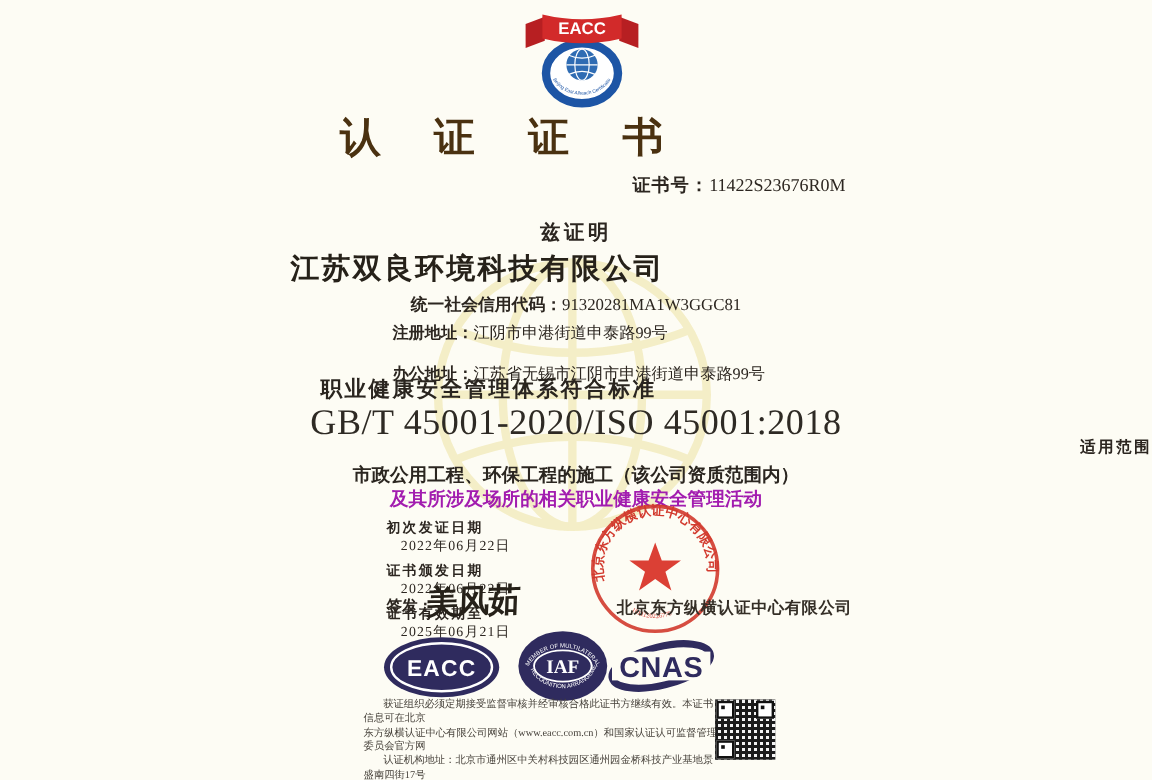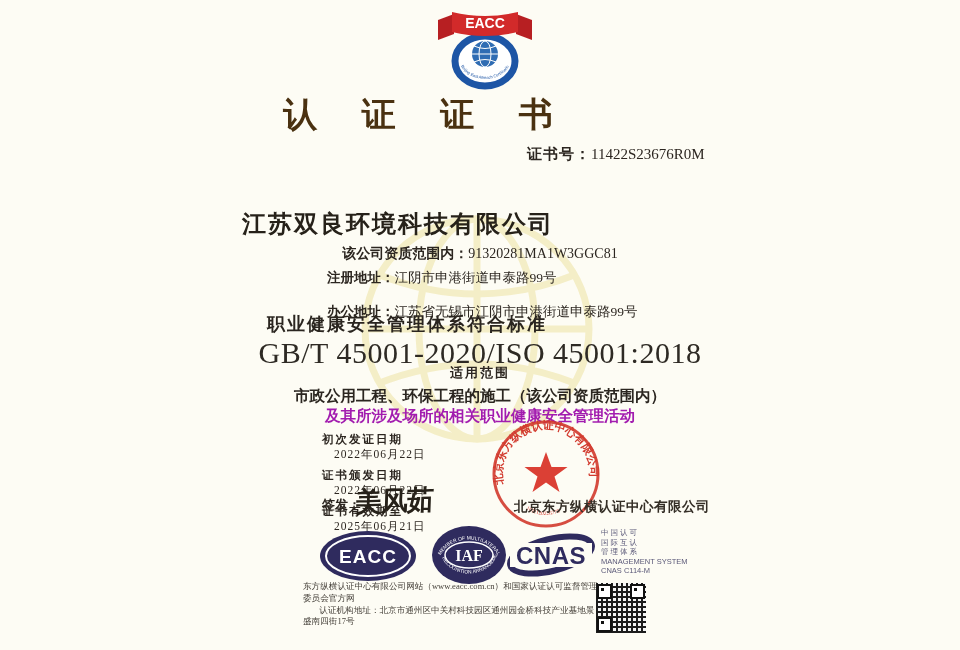--- a/index.html
+++ b/index.html
@@ -40,21 +40,21 @@
 
   .addr{left:327px;font-size:13.5px;color:#2c2620;}
   .addr .lbl{font-weight:bold;}
   .addr1{top:269px;}
   .addr2{top:287px;margin-top:16px;}
 
   .standard{left:0;top:312px;width:814px;text-align:center;
     font-size:18px;font-weight:bold;letter-spacing:2px;color:#2a251f;}
   .stdcode{left:0;top:336px;width:960px;text-align:center;
     font-size:30px;color:#2e2a24;letter-spacing:.5px;}
-  .scopehead{left:0;top:364px;width:960px;text-align:center;
+  .scopehead{left:0;top:364px;width:960px;text-align:right;
     font-size:13px;font-weight:bold;letter-spacing:2px;color:#2c2620;}
   .scope1{left:0;top:386px;width:960px;text-align:center;
     font-size:15.5px;font-weight:bold;color:#2b2620;}
   .scope2{left:0;top:406px;width:960px;text-align:center;
     font-size:15.5px;font-weight:bold;color:#a21caf;}
 
   .dates{left:322px;top:432px;font-size:11.5px;color:#2c2620;}
   .dates .row{display:flex;margin-bottom:6px;flex-direction:column;}
   .dates .dl{font-weight:bold;letter-spacing:2px;width:88px;}
   .dates .dv{margin-left:12px;letter-spacing:1px;}
@@ -131,25 +131,26 @@
     <path d="M24 6 Q57 14 90 6 L90 26 Q57 34 24 26 Z" fill="#d22a2a"></path>
     <text x="57" y="22" text-anchor="middle" font-size="14" font-weight="bold" fill="#ffffff" font-family="Liberation Sans,sans-serif">EACC</text>
   </svg>
 
   <div class="abs title">认 证 证 书</div>
 
   <div class="abs certno">
     <span class="lbl">证书号：</span><span>11422S23676R0M</span>
   </div>
 
+  <div class="abs certify">兹证明</div>
 
   <div class="abs company">江苏双良环境科技有限公司</div>
 
   <div class="abs creditcode">
-    <span class="lbl">该公司资质范围内：</span><span>91320281MA1W3GGC81</span>
+    <span class="lbl">统一社会信用代码：</span><span>91320281MA1W3GGC81</span>
   </div>
 
   <div class="abs addr addr1">
     <span class="lbl">注册地址：</span><span>江阴市申港街道申泰路99号</span>
   </div>
   <div class="abs addr addr2">
     <span class="lbl">办公地址：</span><span>江苏省无锡市江阴市申港街道申泰路99号</span>
   </div>
 
   <div class="abs standard">职业健康安全管理体系符合标准</div>
@@ -216,29 +217,23 @@
   </svg>
 
   <svg class="abs logo-cnas" width="94" height="48" viewBox="0 0 94 48">
     <g transform="rotate(-14 47 24)">
       <ellipse cx="47" cy="24" rx="42" ry="16" fill="none" stroke="#2f2b5e" stroke-width="6"></ellipse>
     </g>
     <rect x="6" y="12" width="82" height="24" fill="#fdfcf4"></rect>
     <text x="47" y="33" text-anchor="middle" font-size="24" font-weight="bold" fill="#2f2b5e" font-family="Liberation Sans,sans-serif" letter-spacing="0.5">CNAS</text>
   </svg>
 
-  <div class="abs cnas-text">
-    <div class="cn">中国认可</div>
-    <div class="cn">国际互认</div>
-    <div class="cn">管理体系</div>
-    <div>MANAGEMENT SYSTEM</div>
-    <div>CNAS C114-M</div>
-  </div>
 
   <div class="abs footnote">
+    <div class="ind">获证组织必须定期接受监督审核并经审核合格此证书方继续有效。本证书信息可在北京</div>
     <div>东方纵横认证中心有限公司网站（www.eacc.com.cn）和国家认证认可监督管理委员会官方网</div>
     <div class="ind">认证机构地址：北京市通州区中关村科技园区通州园金桥科技产业基地景盛南四街17号</div>
 
   </div>
 
   <div class="abs qr">
     <div class="finder f1"></div>
     <div class="finder f2"></div>
     <div class="finder f3"></div>
   </div>

